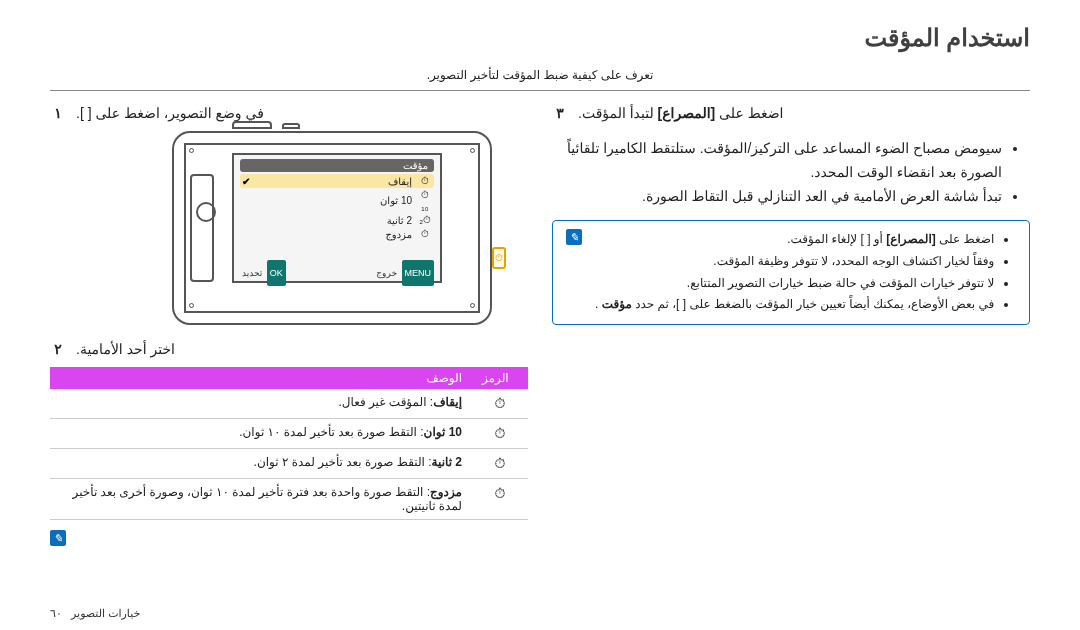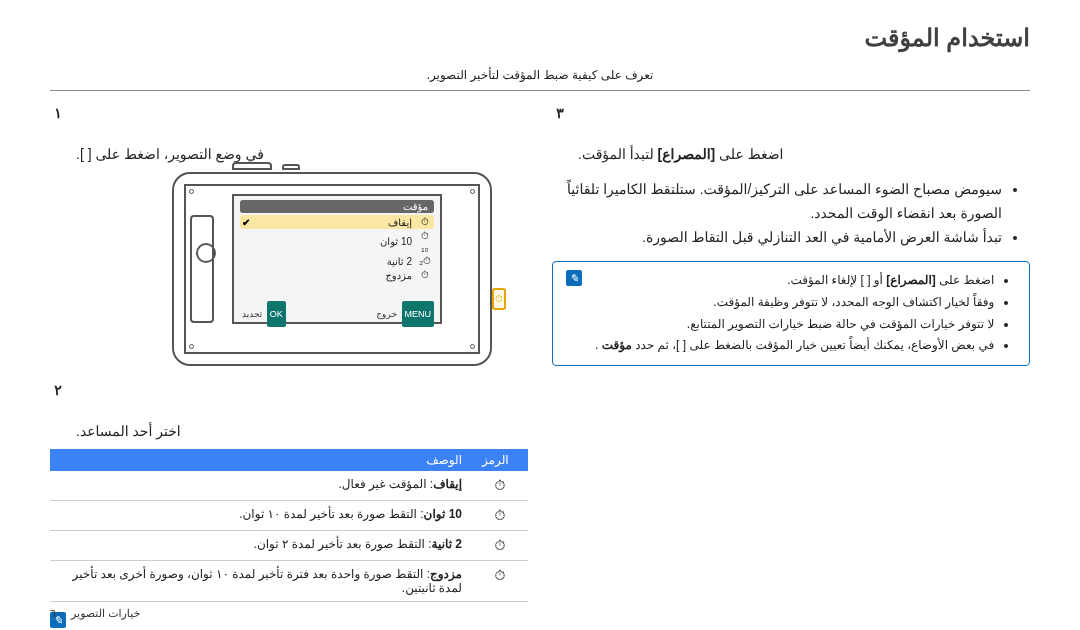--- a/index.html
+++ b/index.html
@@ -34,21 +34,21 @@
     gap: 24px;
   }
   .col { width: 50%; }
   .step {
     display: flex;
     flex-direction: row-reverse;
     gap: 10px;
     margin-bottom: 10px;
   }
   .step-num { font-size: 14px; font-weight: 700; min-width: 16px; text-align: center; }
-  .step-text { font-size: 14px; margin-top: 41px; }
+  .step-text { font-size: 14px; }
   
   .camera-fig {
     width: 320px;
     margin: 8px 36px 16px auto;
     position: relative;
   }
   .cam-body {
     border: 2px solid #555;
     border-radius: 18px;
     padding: 10px;
@@ -139,21 +139,21 @@
   }
 
   
   .opt-table {
     width: 100%;
     margin-top: 6px;
     border-collapse: collapse;
     font-size: 12px;
   }
   .opt-table thead th {
-    background: #3b82f6;
+    background: #d946ef;
     color: #fff;
     font-weight: 400;
     padding: 4px 10px;
     text-align: right;
   }
   .opt-table thead th:first-child { width: 56px; text-align:left; }
   .opt-table td {
     border-bottom: 1px solid #ccc;
     padding: 6px 10px;
     vertical-align: top;
@@ -272,21 +272,21 @@
             <div class="cam-right-ctrls">
               <div class="cam-dpad"></div>
             </div>
           </div>
           <div class="cam-side-badge">⏱</div>
         </div>
       </div>
 
       <div class="step">
         <div class="step-num">٢</div>
-        <div class="step-text">اختر أحد المساعد.</div>
+        <div class="step-text">اختر أحد الأمامية.</div>
       </div>
 
       <table class="opt-table">
         <thead>
           <tr>
             <th>الرمز</th>
             <th>الوصف</th>
           </tr>
         </thead>
         <tbody>

